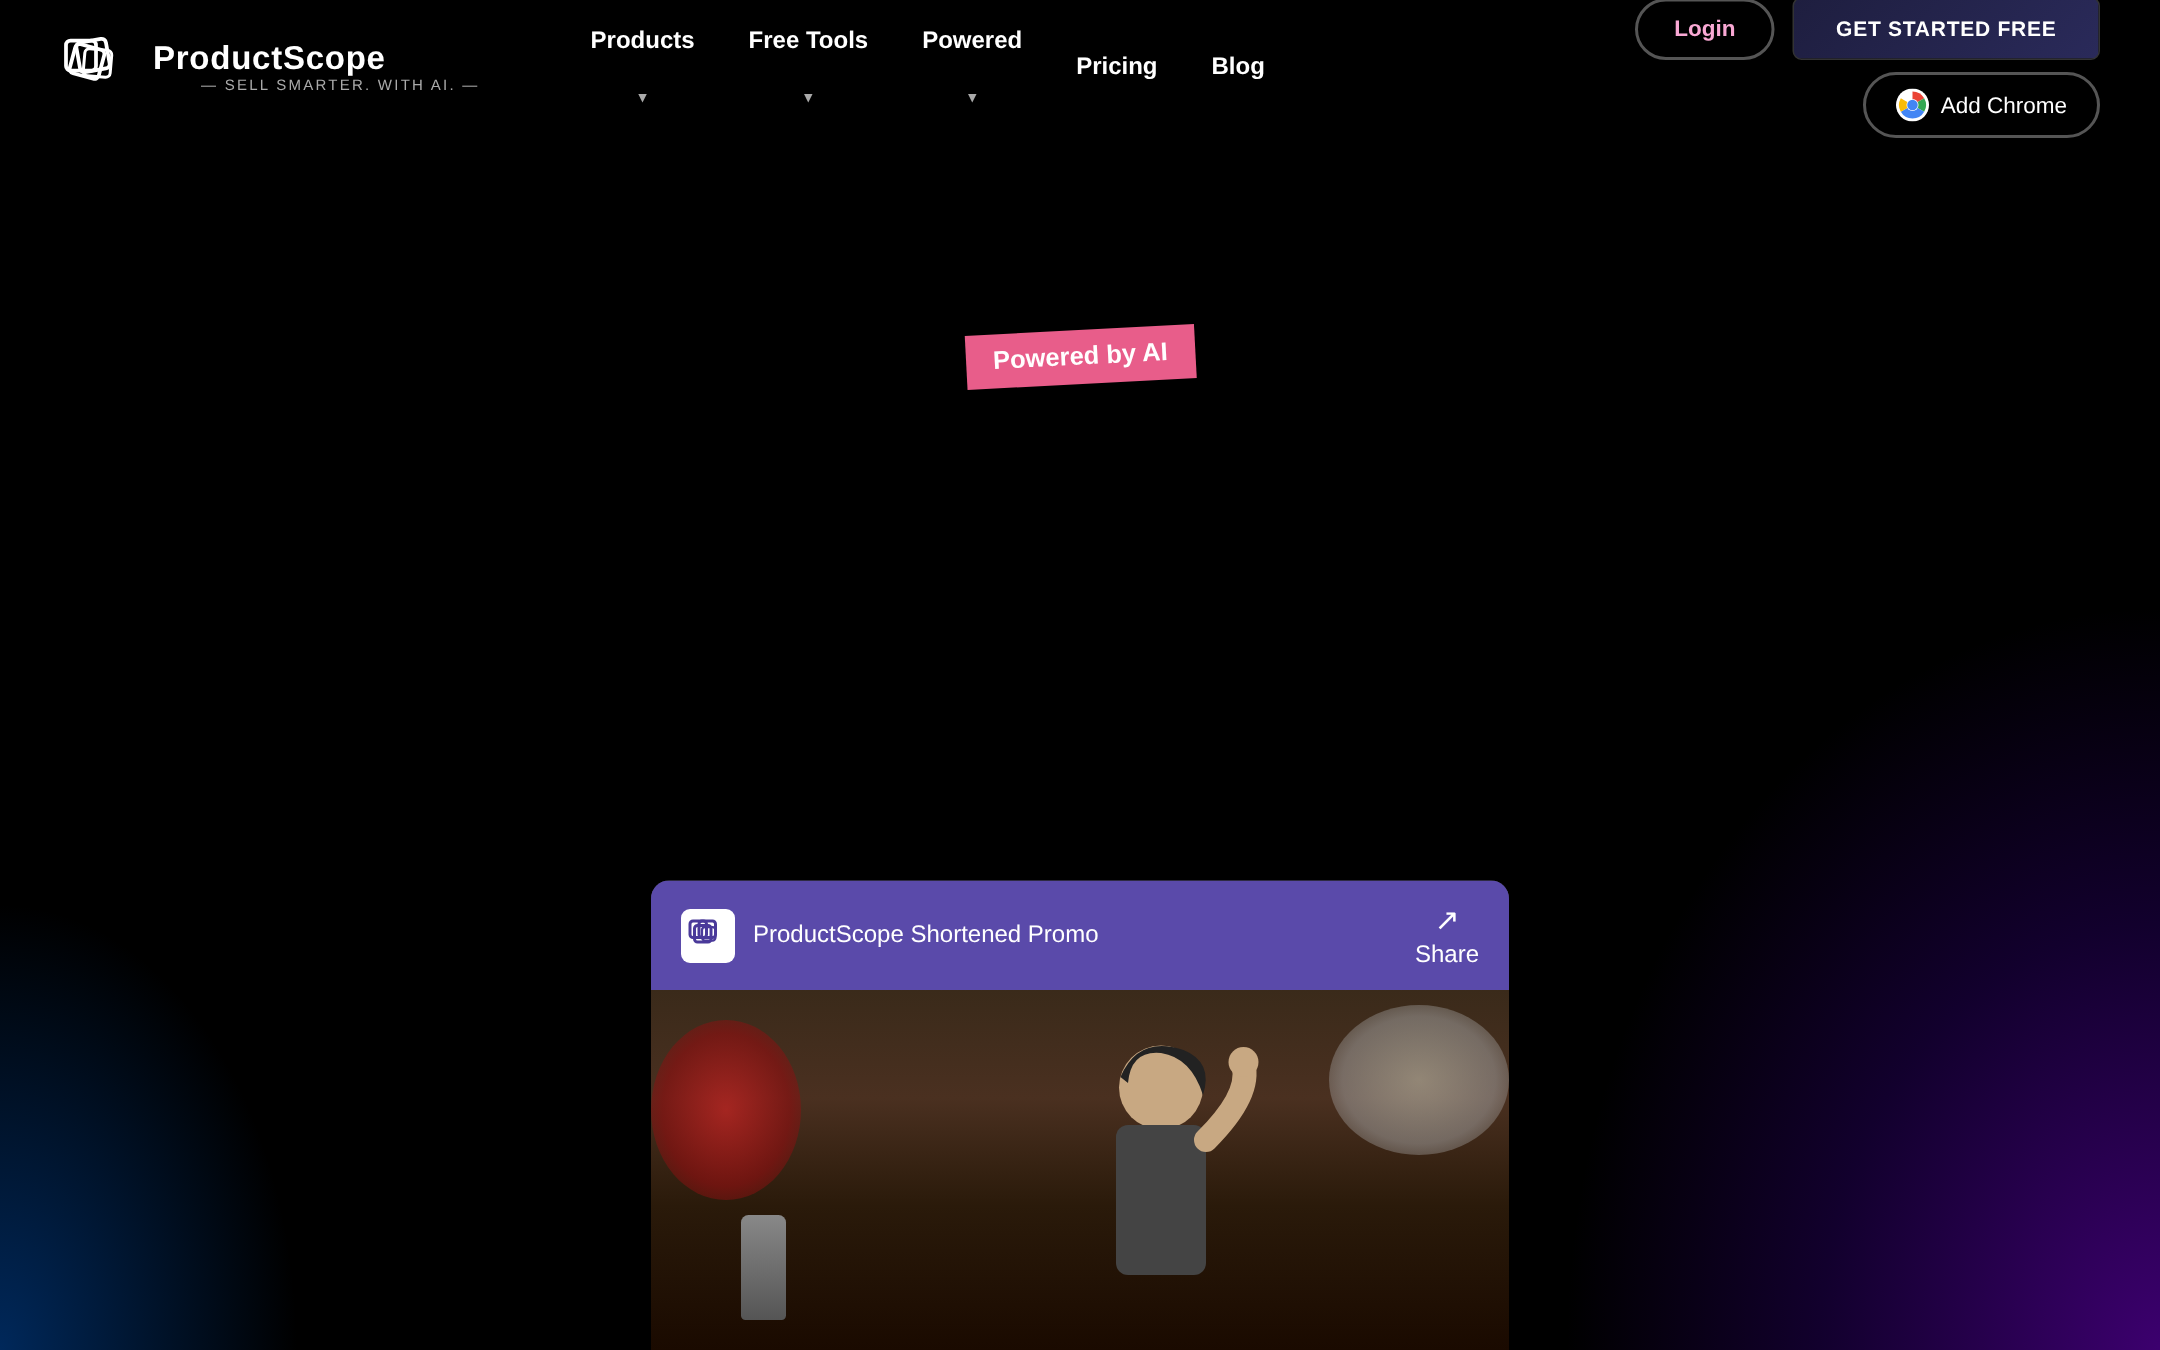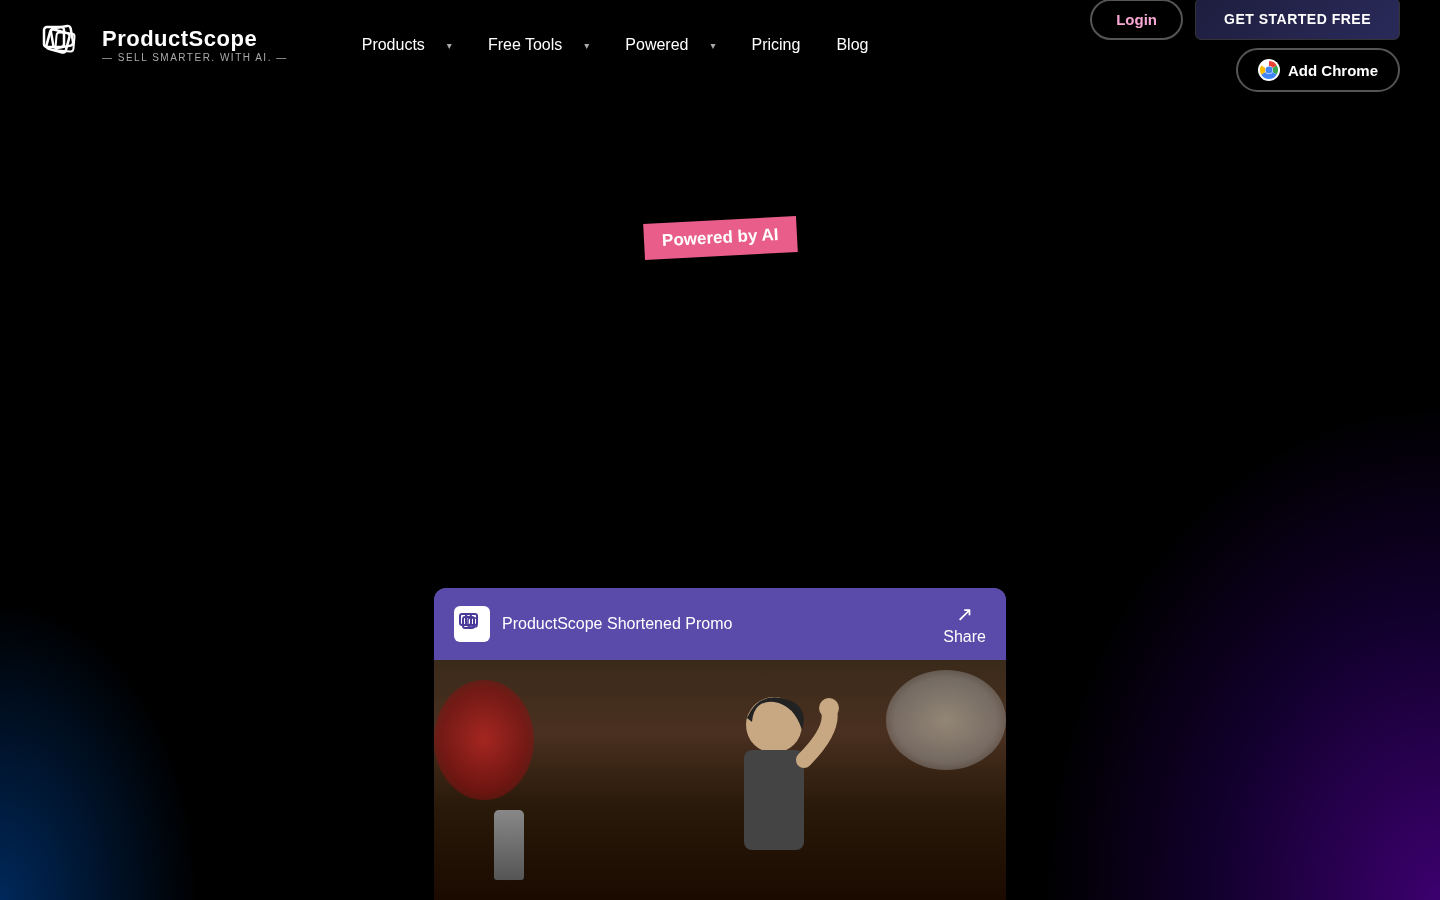--- a/index.html
+++ b/index.html
@@ -76,39 +76,41 @@
       font-weight: 700;
       letter-spacing: 0.5px;
       line-height: 1.1;
     }
 
     .logo-tagline {
       color: #aaa;
       font-size: 10px;
       letter-spacing: 1.5px;
       text-transform: uppercase;
+      margin-left: 32px;
     }
 
     .nav-menu {
       display: flex;
       align-items: center;
       gap: 8px;
     }
 
     .nav-item {
       color: #fff;
       font-size: 16px;
-      font-weight: 400;
+      font-weight: 700;
       padding: 8px 14px;
       cursor: pointer;
       display: flex;
       align-items: center;
       gap: 22px;
       text-decoration: none;
       white-space: nowrap;
+      flex-direction: column;
     }
 
     .nav-item .chevron {
       font-size: 10px;
       color: #aaa;
     }
 
     .nav-right {
       display: flex;
       flex-direction: column;
@@ -148,21 +150,21 @@
     }
 
     .btn-add-chrome {
       display: flex;
       align-items: center;
       gap: 8px;
       background: transparent;
       border: 2px solid #555;
       color: #fff;
       font-size: 15px;
-      font-weight: 700;
+      font-weight: 400;
       padding: 9px 20px;
       border-radius: 25px;
       cursor: pointer;
     }
 
     
     .main-content {
       position: relative;
       z-index: 10;
       display: flex;

